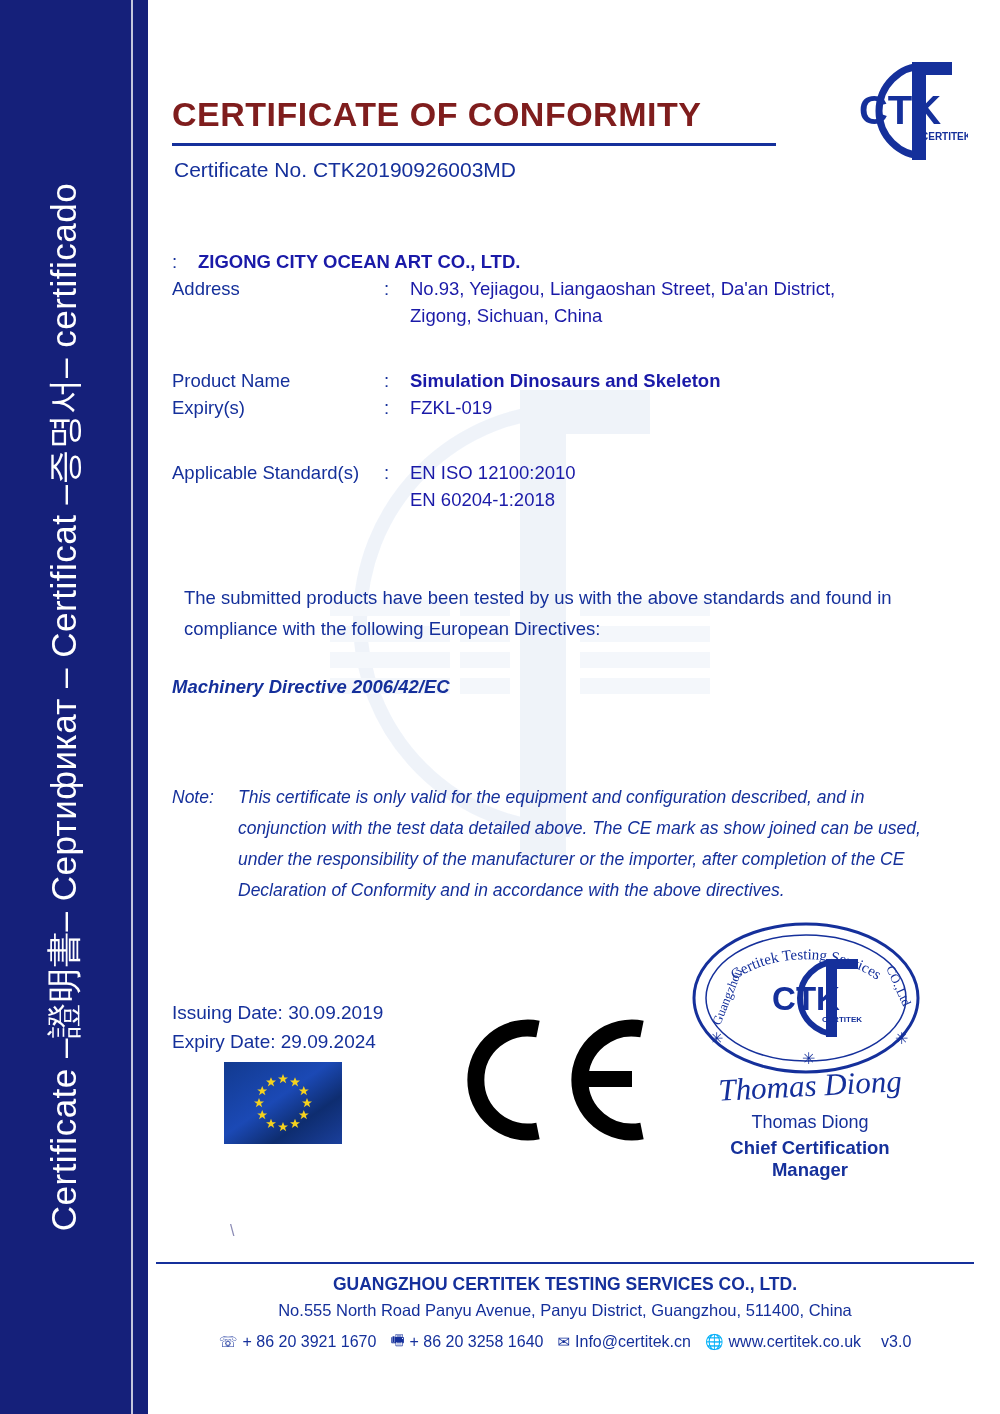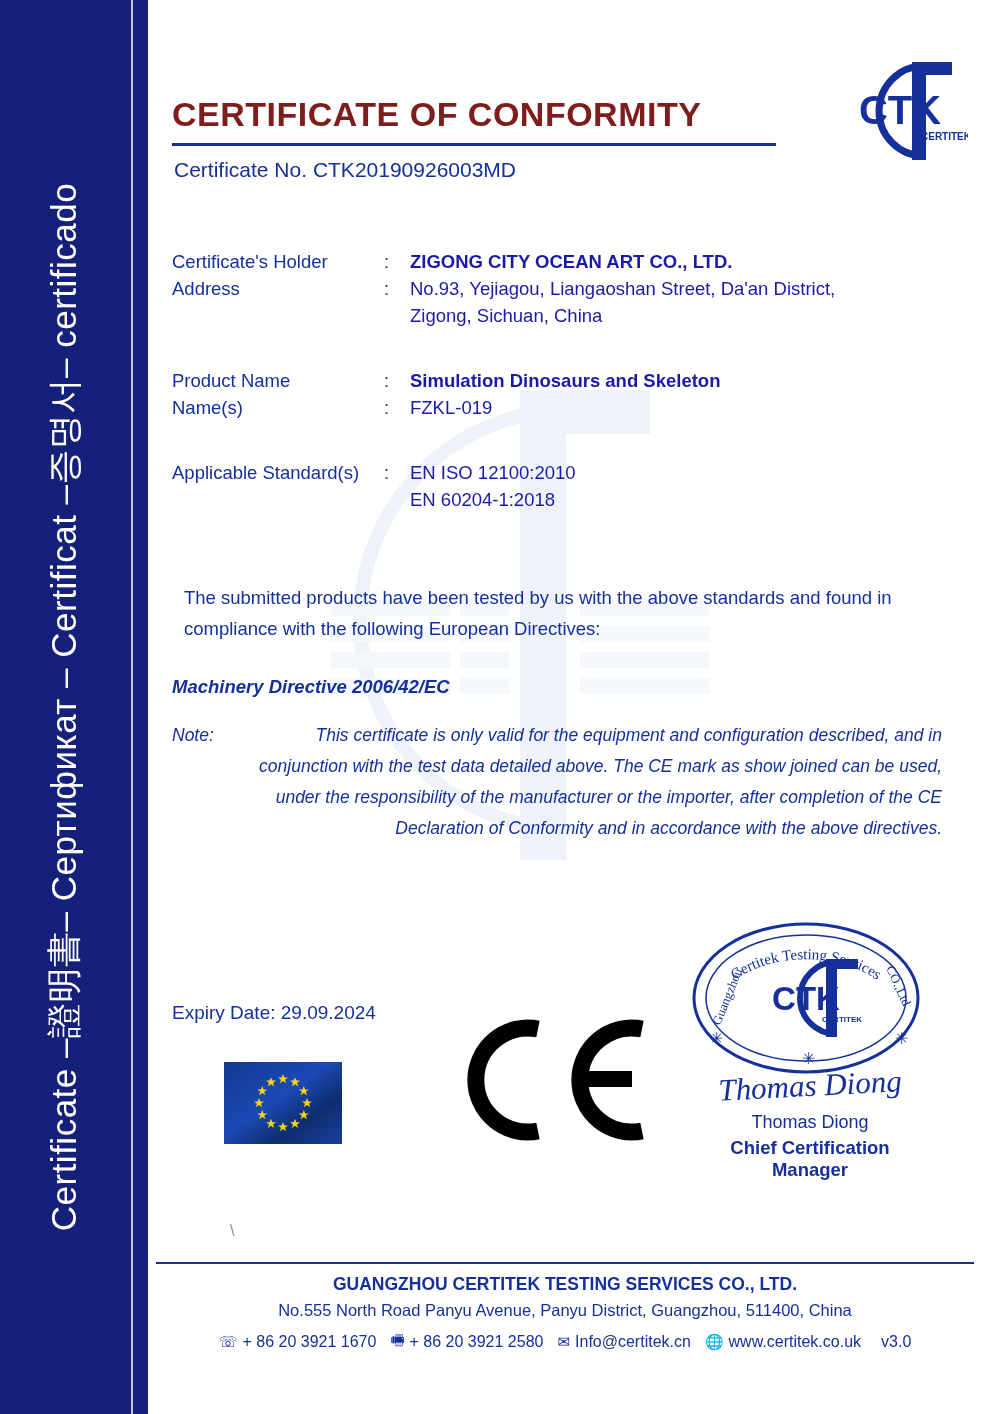--- a/index.html
+++ b/index.html
@@ -140,34 +140,33 @@
     left: 172px;
     top: 676px;
     font-size: 18.5px;
     font-weight: bold;
     font-style: italic;
     color: #15309b;
   }
   .note {
     position: absolute;
     left: 172px;
-    top: 720px;
+    top: 782px;
     width: 770px;
     display: flex;
     color: #15309b;
     font-style: italic;
     font-size: 17.5px;
     line-height: 31px;
   }
   .note-label {
     flex: 0 0 66px;
   }
   .note-body {
     flex: 1 1 auto;
-    text-align: right;
   }
 
   
   .dates {
     position: absolute;
     left: 172px;
     top: 998px;
     color: #15309b;
     font-size: 19px;
     line-height: 29px;
@@ -325,21 +324,20 @@
   <svg class="ctk-logo" viewBox="0 0 130 105">
     <path d="M86 8 A44 44 0 1 0 86 98" fill="none" stroke="#15309b" stroke-width="7"></path>
     <rect x="74" y="4" width="14" height="98" fill="#15309b"></rect>
     <rect x="74" y="4" width="40" height="13" fill="#15309b"></rect>
     <text x="62" y="66" font-family="Liberation Sans, sans-serif" font-size="40" font-weight="bold" fill="#15309b" text-anchor="middle">CTK</text>
     <text x="108" y="82" font-family="Liberation Sans, sans-serif" font-size="10" font-weight="bold" fill="#15309b" text-anchor="middle">CERTITEK</text>
   </svg>
 
   <div class="fields">
     <div class="frow">
-      <div class="flabel">Certificate's Holder</div>
       <div class="fcolon">:</div>
       <div class="fvalue bold">ZIGONG CITY OCEAN ART CO., LTD.</div>
     </div>
     <div class="frow">
       <div class="flabel">Address</div>
       <div class="fcolon">:</div>
       <div class="fvalue">No.93, Yejiagou, Liangaoshan Street, Da'an District,</div>
     </div>
     <div class="frow">
       <div class="flabel"></div>
@@ -348,21 +346,21 @@
     </div>
 
     <div class="gap-md"></div>
 
     <div class="frow">
       <div class="flabel">Product Name</div>
       <div class="fcolon">:</div>
       <div class="fvalue bold">Simulation Dinosaurs and Skeleton</div>
     </div>
     <div class="frow">
-      <div class="flabel">Name(s)</div>
+      <div class="flabel">Expiry(s)</div>
       <div class="fcolon">:</div>
       <div class="fvalue">FZKL-019</div>
     </div>
 
     <div class="gap-md"></div>
 
     <div class="frow">
       <div class="flabel">Applicable Standard(s)</div>
       <div class="fcolon">:</div>
       <div class="fvalue">EN ISO 12100:2010</div>
@@ -376,20 +374,21 @@
 
   <div class="paragraph">The submitted products have been tested by us with the above standards and found in compliance with the following European Directives:</div>
   <div class="directive">Machinery Directive 2006/42/EC</div>
 
   <div class="note">
     <div class="note-label">Note:</div>
     <div class="note-body">This certificate is only valid for the equipment and configuration described, and in conjunction with the test data detailed above. The CE mark as show joined can be used, under the responsibility of the manufacturer or the importer, after completion of the CE Declaration of Conformity and in accordance with the above directives.</div>
   </div>
 
   <div class="dates">
+    <div>Issuing Date: 30.09.2019</div>
     <div>Expiry Date: 29.09.2024</div>
   </div>
 
   <svg class="eu-flag" viewBox="0 0 118 82">
     <defs>
       <linearGradient id="eug" x1="0" y1="0" x2="1" y2="1">
         <stop offset="0%" stop-color="#123a8f"></stop>
         <stop offset="45%" stop-color="#1b49b5"></stop>
         <stop offset="70%" stop-color="#0e2d70"></stop>
         <stop offset="100%" stop-color="#1a3f9c"></stop>
@@ -473,21 +472,21 @@
   <div class="footer">
     <div class="footer-company">GUANGZHOU CERTITEK TESTING SERVICES CO., LTD.</div>
     <div class="footer-line">No.555 North Road Panyu Avenue, Panyu District, Guangzhou, 511400, China</div>
     <div class="footer-contacts">
       <span class="contact-item">
         <span class="glyph">☏</span>
         <span>+ 86 20 3921 1670</span>
       </span>
       <span class="contact-item">
         <span class="glyph">🖷</span>
-        <span>+ 86 20 3921 2580</span>
+        <span>+ 86 20 3258 1640</span>
       </span>
       <span class="contact-item">
         <span class="glyph">✉</span>
         <span>Info@certitek.cn</span>
       </span>
       <span class="contact-item">
         <span class="glyph">🌐</span>
         <span>www.certitek.co.uk</span>
       </span>
       <span class="ver">v3.0</span>

